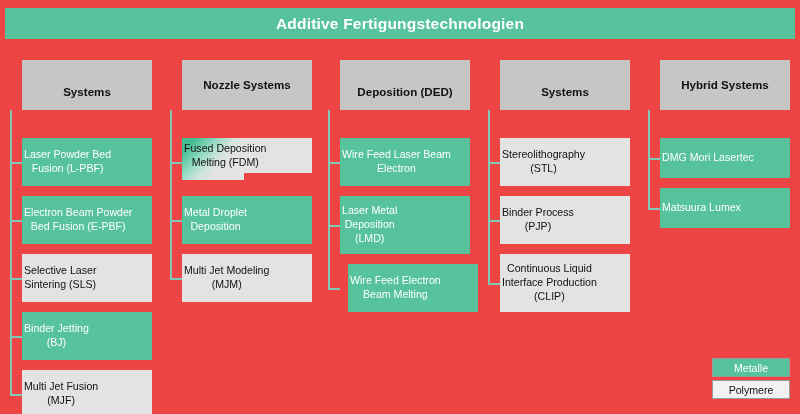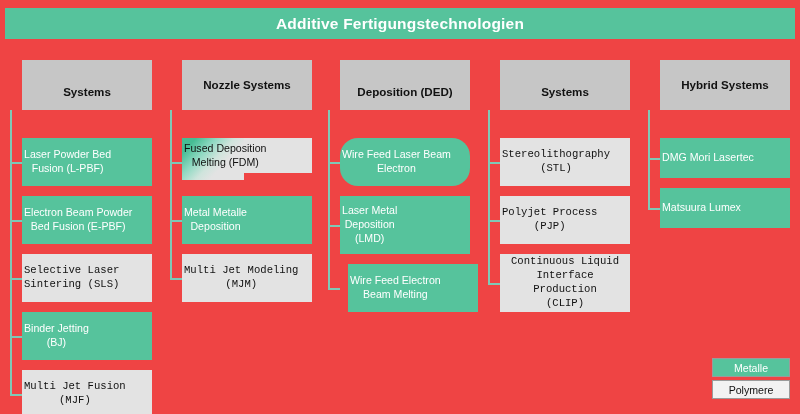--- a/index.html
+++ b/index.html
@@ -92,21 +92,20 @@
     font-size: 10.6px;
     line-height: 1.32;
   }
   .item.metal {
     background: #56c39c;
     color: #ffffff;
   }
   .item.polymer {
     background: #e3e3e3;
     color: #111111;
-    font-family: Liberation Mono, monospace;
   }
   .item.mixed {
     background: #e3e3e3;
     color: #111111;
     position: absolute;
   }
   .item.mixed .corner {
     position: absolute;
     left: 0;
     top: 0;
@@ -189,35 +188,35 @@
       </div>
       <div class="column" style="left: 182px;">
         <div class="col-header">
           <div class="hdr-text">Nozzle Systems</div>
         </div>
         <div class="item mixed" style="top: 78px; height: 35px;">
           <div class="corner"></div>
           <div class="lbl"><span>Fused Deposition</span><br><span>Melting (FDM)</span></div>
         </div>
         <div class="item metal" style="top: 136px; height: 48px;">
-          <div class="lbl"><span>Metal Metalle</span><br><span>Deposition</span></div>
+          <div class="lbl"><span>Metal Droplet</span><br><span>Deposition</span></div>
         </div>
         <div class="item polymer" style="top: 194px; height: 48px;">
           <div class="lbl"><span>Multi Jet Modeling</span><br><span>(MJM)</span></div>
         </div>
         <div class="rail" style="top: 50px; height: 168px;"></div>
         <div class="stub" style="top: 102px;"></div>
         <div class="stub" style="top: 160px;"></div>
         <div class="stub" style="top: 218px;"></div>
       </div>
       <div class="column" style="left: 340px;">
         <div class="col-header">
           <div class="hdr-text"><br><span>Deposition (DED)</span></div>
         </div>
-        <div class="item metal" style="top: 78px; height: 48px; border-radius: 18px;">
+        <div class="item metal" style="top: 78px; height: 48px;">
           <div class="lbl"><span>Wire Feed Laser Beam</span><br><span>Electron</span></div>
         </div>
         <div class="item metal" style="top: 136px; height: 58px;">
           <div class="lbl"><span>Laser Metal</span><br><span>Deposition</span><br><span>(LMD)</span></div>
         </div>
         <div class="item metal" style="top: 204px; height: 48px; margin-left: 8px;">
           <div class="lbl"><span>Wire Feed Electron</span><br><span>Beam Melting</span></div>
         </div>
         <div class="rail" style="top: 50px; height: 178px;"></div>
         <div class="stub" style="top: 102px;"></div>
@@ -225,21 +224,21 @@
         <div class="stub" style="top: 228px;"></div>
       </div>
       <div class="column" style="left: 500px;">
         <div class="col-header">
           <div class="hdr-text"><br><span>Systems</span></div>
         </div>
         <div class="item polymer" style="top: 78px; height: 48px;">
           <div class="lbl"><span>Stereolithography</span><br><span>(STL)</span></div>
         </div>
         <div class="item polymer" style="top: 136px; height: 48px;">
-          <div class="lbl"><span>Polyjet Process</span><br><span>(PJP)</span></div>
+          <div class="lbl"><span>Binder Process</span><br><span>(PJP)</span></div>
         </div>
         <div class="item polymer" style="top: 194px; height: 58px;">
           <div class="lbl"><span>Continuous Liquid</span><br><span>Interface Production</span><br><span>(CLIP)</span></div>
         </div>
         <div class="rail" style="top: 50px; height: 173px;"></div>
         <div class="stub" style="top: 102px;"></div>
         <div class="stub" style="top: 160px;"></div>
         <div class="stub" style="top: 223px;"></div>
       </div>
       <div class="column" style="left: 660px;">

